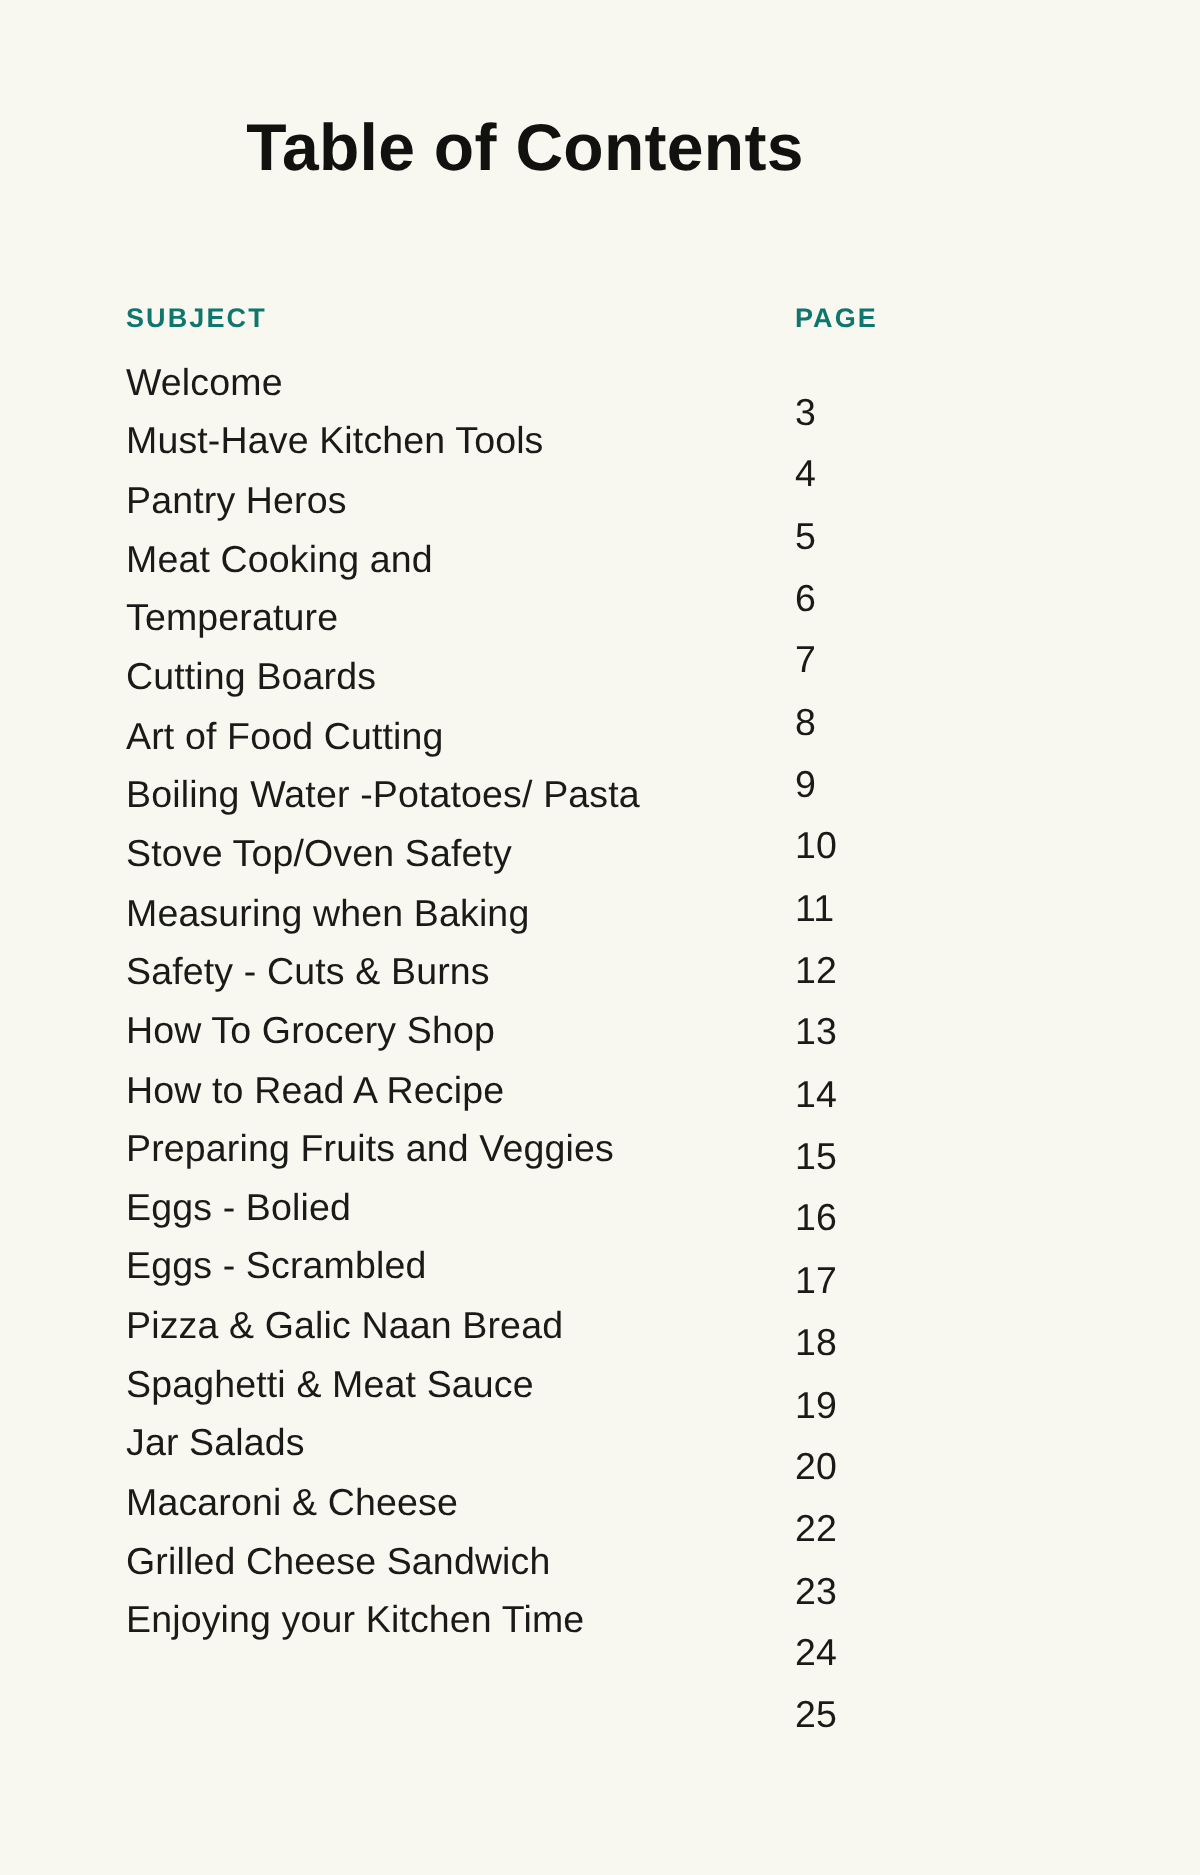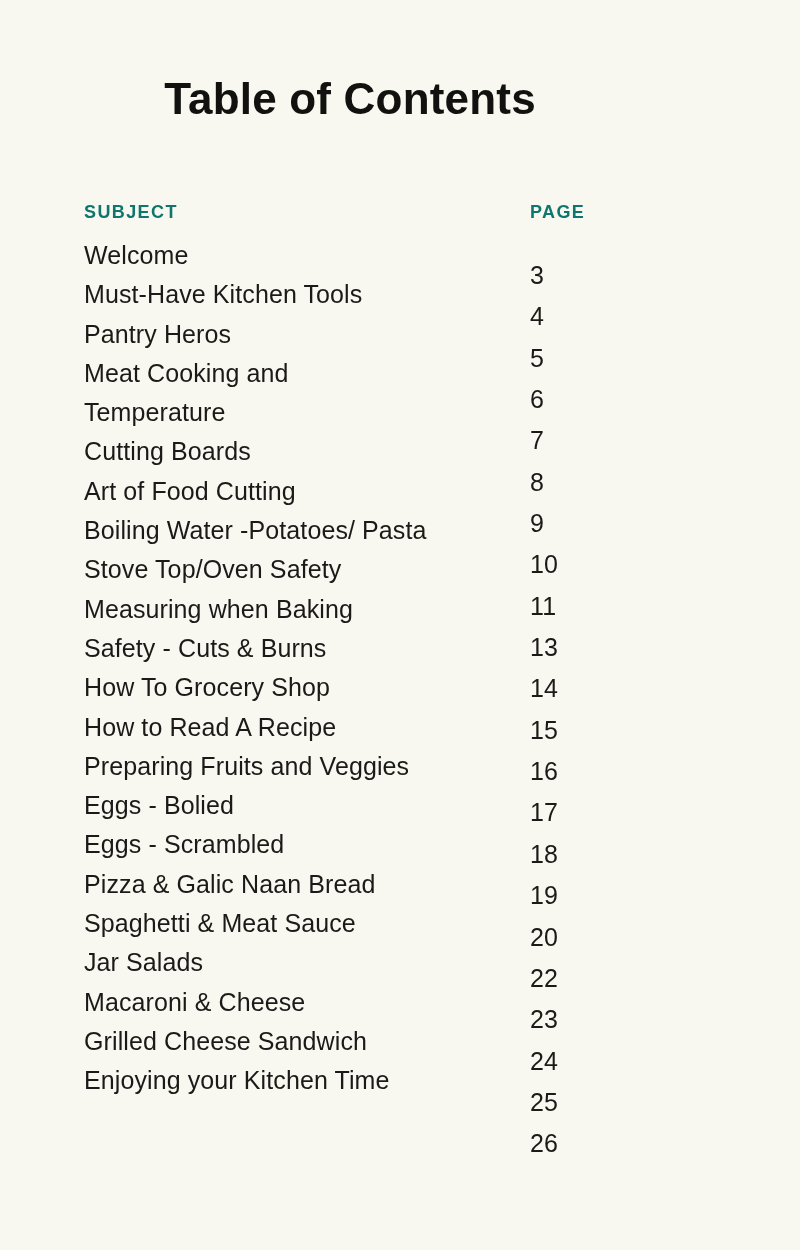--- a/index.html
+++ b/index.html
@@ -129,28 +129,28 @@
   <div class="pages">
       <div class="entry">3</div>
       <div class="entry">4</div>
       <div class="entry">5</div>
       <div class="entry">6</div>
       <div class="entry">7</div>
       <div class="entry">8</div>
       <div class="entry">9</div>
       <div class="entry">10</div>
       <div class="entry">11</div>
+      <div class="entry">12</div>
       <div class="entry">13</div>
       <div class="entry">14</div>
       <div class="entry">15</div>
       <div class="entry">16</div>
       <div class="entry">17</div>
       <div class="entry">18</div>
       <div class="entry">19</div>
       <div class="entry">20</div>
       <div class="entry">22</div>
       <div class="entry">23</div>
       <div class="entry">24</div>
       <div class="entry">25</div>
-      <div class="entry">26</div>
     </div>
 
 </div>
 
 </body></html>

